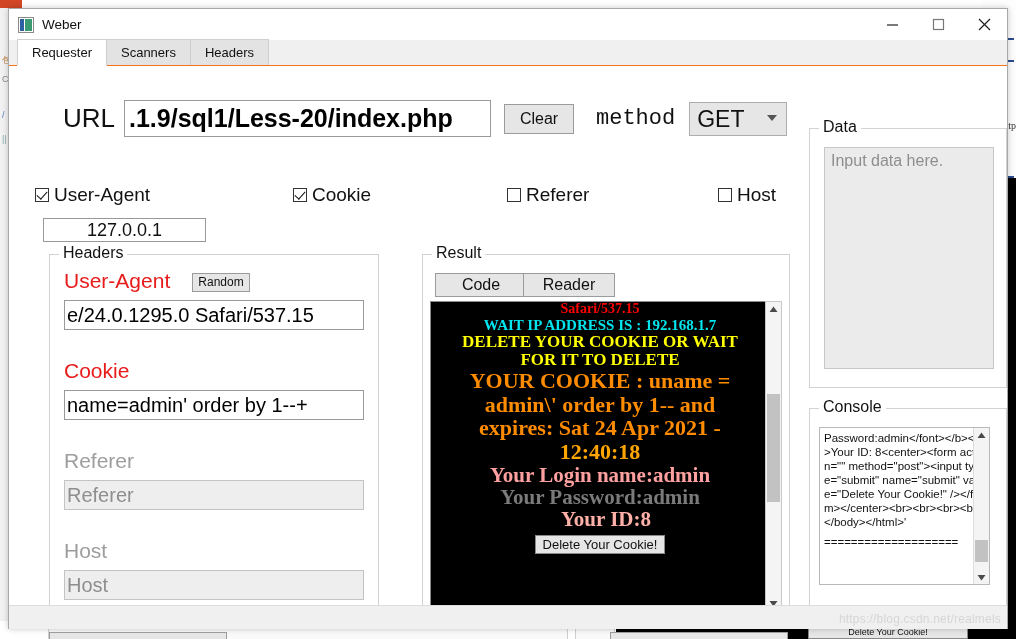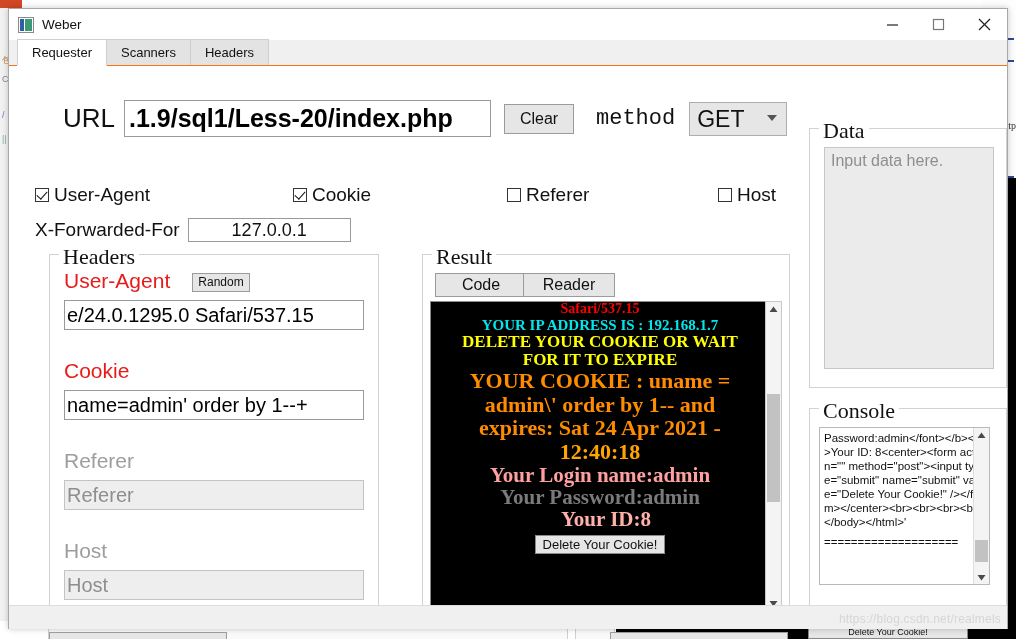--- a/index.html
+++ b/index.html
@@ -205,22 +205,22 @@
     font-size: 18px; color: #111; text-align: center; line-height: 22px;
     font-family: "Liberation Sans", sans-serif;
   }
 
   
   .group {
     position: absolute; border: 1px solid #d2d2d2; background: #ffffff;
   }
   .group-title {
     position: absolute; top: -11px; left: 9px; background: #ffffff;
-    padding: 0 4px; font-size: 22px; color: #111;
-    font-family: Liberation Serif, serif;
+    padding: 0 4px; font-size: 16px; color: #111;
+    font-family: Liberation Sans, sans-serif;
   }
 
   #headers-group { left: 40px; top: 188px; width: 330px; height: 366px; }
   .hdr-label {
     position: absolute; font-size: 21px; color: #e81b1b;
     font-family: "Liberation Sans", sans-serif;
   }
   .hdr-label.muted { color: #9d9d9d; }
   .random-btn {
     position: absolute; width: 58px; height: 19px; font-size: 12px;
@@ -405,21 +405,20 @@
         <span class="chkbox"></span>
         <span>Referer</span>
       </div>
       <div class="chk" style="left:683px;">
         <span class="chkbox"></span>
         <span>Host</span>
       </div>
     </div>
 
     <div class="xff-row">
-      <span class="xff-label">X-Forwarded-For</span>
       <div class="xff-input">127.0.0.1</div>
     </div>
 
     <div class="group" id="headers-group">
       <span class="group-title">Headers</span>
 
       <span class="hdr-label" style="left:14px; top:14px;">User-Agent</span>
       <div class="btn random-btn" style="left:142px; top:18px;">Random</div>
       <div class="hdr-input" style="top:45px;">e/24.0.1295.0 Safari/537.15</div>
 
@@ -433,23 +432,23 @@
       <div class="hdr-input ph" style="top:315px;">Host</div>
     </div>
 
     <div class="group" id="result-group">
       <span class="group-title">Result</span>
       <div class="btn res-btn" style="left:12px;">Code</div>
       <div class="btn res-btn" style="left:100px;">Reader</div>
 
       <div class="res-view" id="result-view">
           <div class="res-line" style="color: rgb(255, 0, 0); font-size: 14px;">Safari/537.15</div>
-          <div class="res-line" style="color: rgb(0, 229, 238); font-size: 15px;">YOUR IP ADDRESS IS : 192.168.1.7</div>
+          <div class="res-line" style="color: rgb(0, 229, 238); font-size: 15px;">WAIT IP ADDRESS IS : 192.168.1.7</div>
           <div class="res-line" style="color: rgb(255, 255, 0); font-size: 17px;">DELETE YOUR COOKIE OR WAIT</div>
-          <div class="res-line" style="color: rgb(255, 255, 0); font-size: 17px;">FOR IT TO EXPIRE</div>
+          <div class="res-line" style="color: rgb(255, 255, 0); font-size: 17px;">FOR IT TO DELETE</div>
           <div class="res-line" style="color: rgb(255, 140, 0); font-size: 22px;">YOUR COOKIE : uname =</div>
           <div class="res-line" style="color: rgb(255, 140, 0); font-size: 22px;">admin\' order by 1-- and</div>
           <div class="res-line" style="color: rgb(255, 140, 0); font-size: 22px;">expires: Sat 24 Apr 2021 -</div>
           <div class="res-line" style="color: rgb(255, 165, 0); font-size: 22px;">12:40:18</div>
           <div class="res-line" style="color: rgb(255, 160, 160); font-size: 21px;">Your Login name:admin</div>
           <div class="res-line" style="color: rgb(122, 122, 122); font-size: 21px;">Your Password:admin</div>
           <div class="res-line" style="color: rgb(255, 176, 168); font-size: 21px; padding-left: 12px;">Your ID:8</div>
           <div><span class="delete-cookie-btn">Delete Your Cookie!</span></div>
         </div>
 

